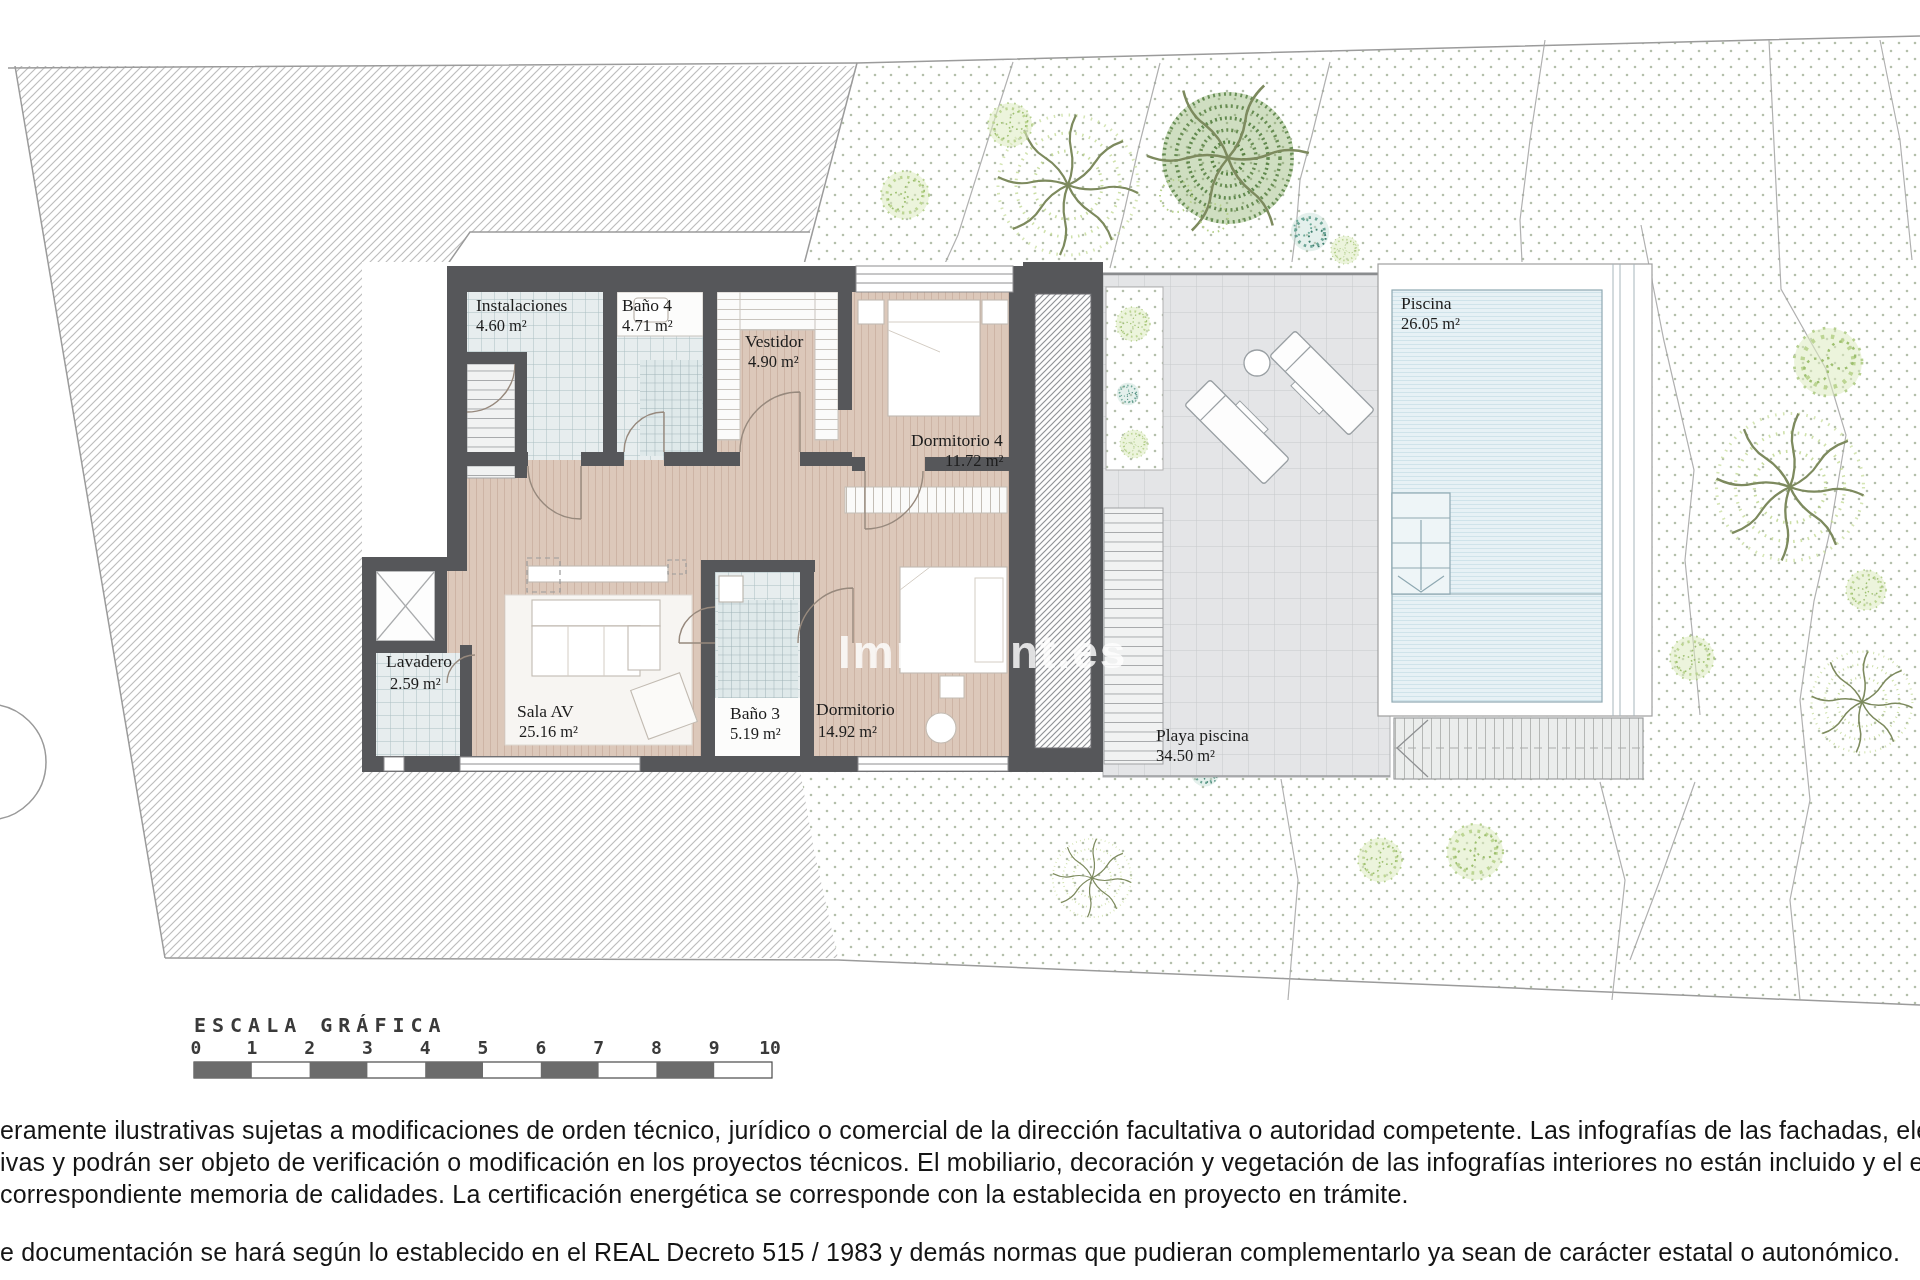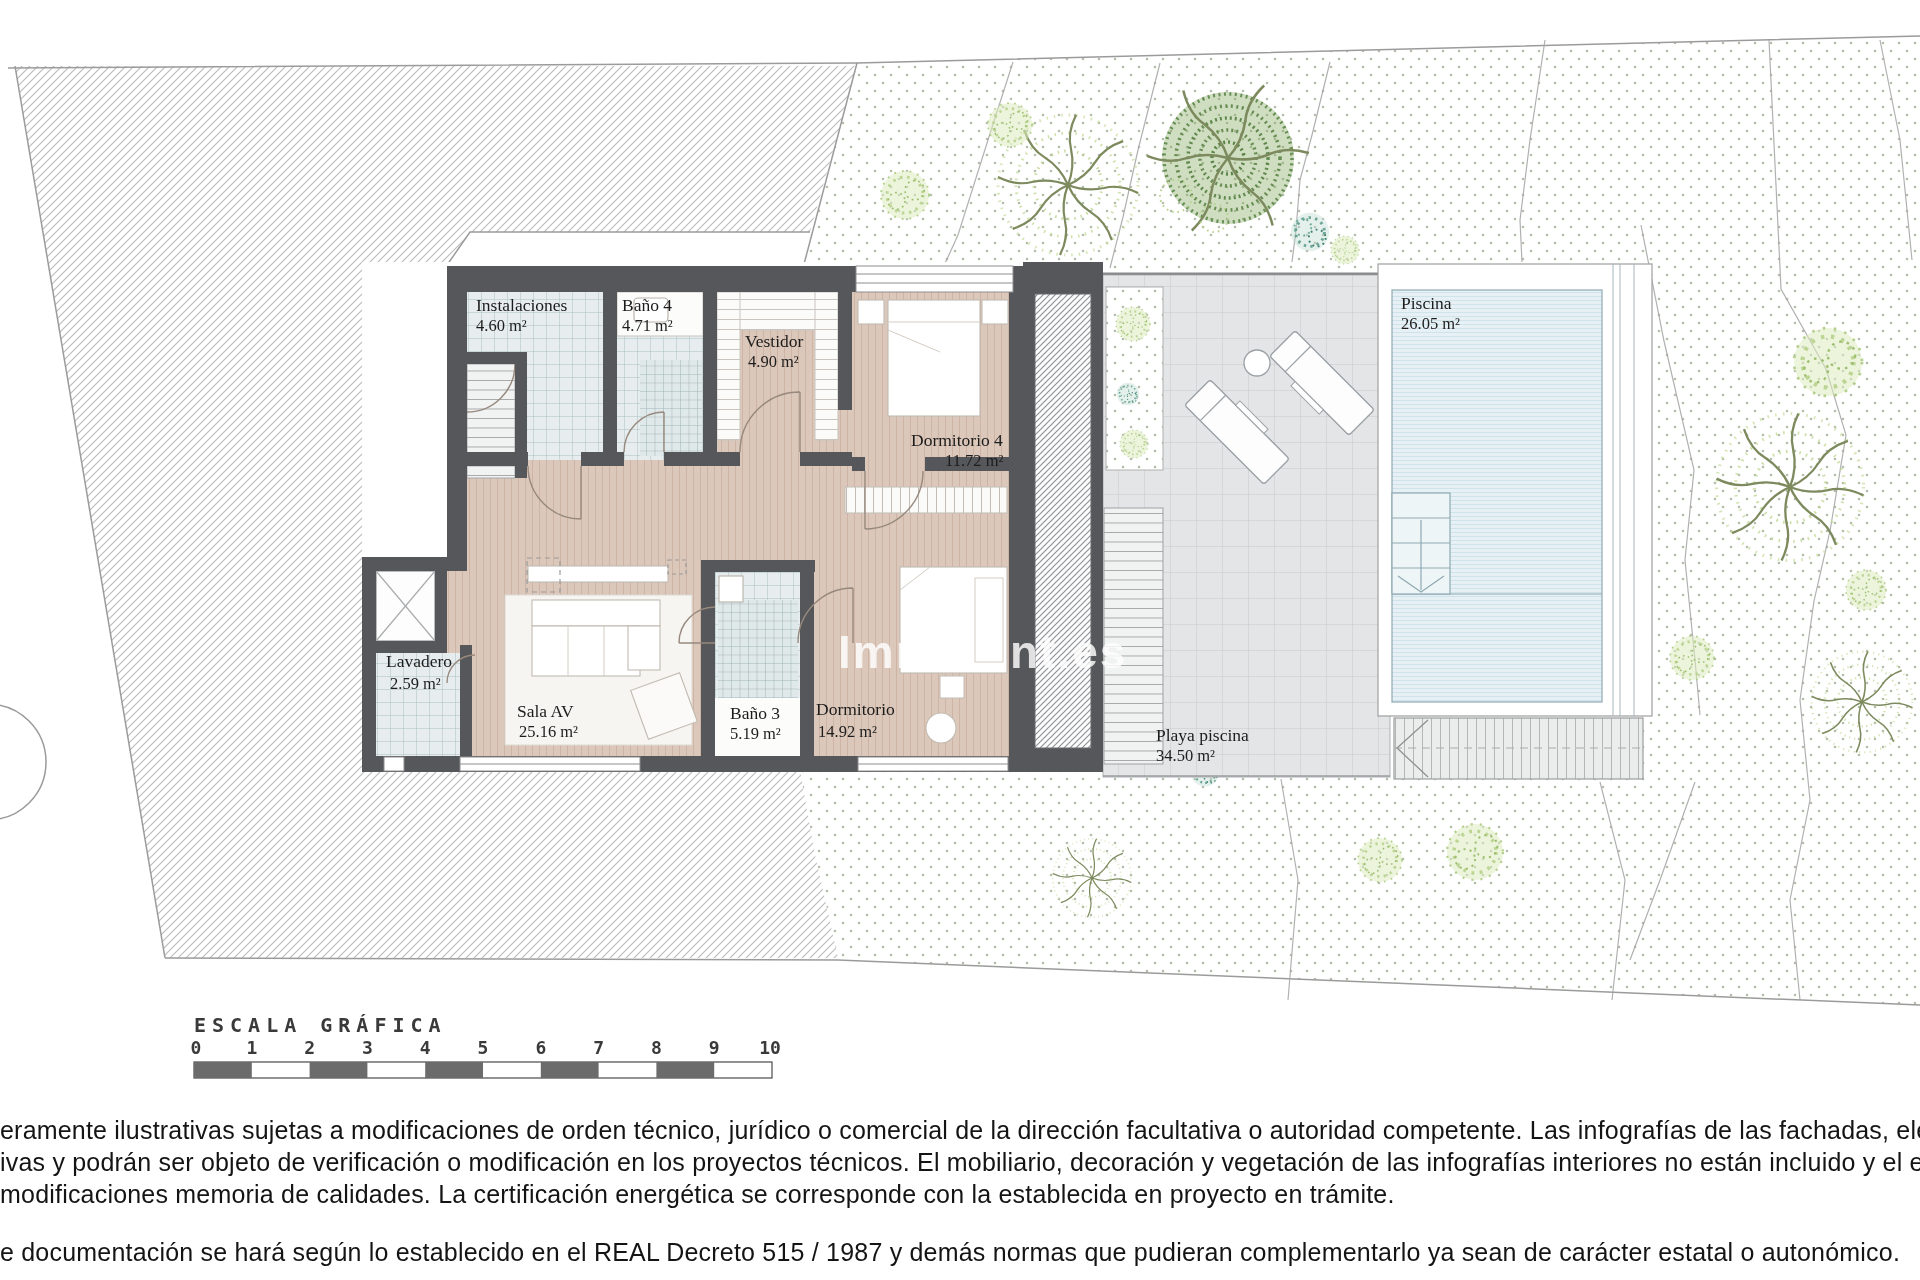--- a/index.html
+++ b/index.html
@@ -383,17 +383,17 @@
   <g>
     <text x="838" y="668" class="wm">Imm</text>
     <text x="1010" y="668" class="wm">nt.es</text>
   </g>
 </svg>
 
   
   <div>
     <div class="disclaimer-line" style="top:1116px;">eramente ilustrativas sujetas a modificaciones de orden técnico, jurídico o comercial de la dirección facultativa o autoridad competente. Las infografías de las fachadas, elementos comu</div>
     <div class="disclaimer-line" style="top:1148px;">ivas y podrán ser objeto de verificación o modificación en los proyectos técnicos. El mobiliario, decoración y vegetación de las infografías interiores no están incluido y el equipamiento d</div>
-    <div class="disclaimer-line" style="top:1180px;">modificaciones memoria de calidades. La certificación energética se corresponde con la establecida en proyecto en trámite.</div>
-    <div class="disclaimer-line" style="top:1238px;">e documentación se hará según lo establecido en el REAL Decreto 515 / 1987 y demás normas que pudieran complementarlo ya sean de carácter estatal o autonómico.</div>
+    <div class="disclaimer-line" style="top:1180px;">correspondiente memoria de calidades. La certificación energética se corresponde con la establecida en proyecto en trámite.</div>
+    <div class="disclaimer-line" style="top:1238px;">e documentación se hará según lo establecido en el REAL Decreto 515 / 1983 y demás normas que pudieran complementarlo ya sean de carácter estatal o autonómico.</div>
   </div>
 
 </div>
 
 </body></html>

